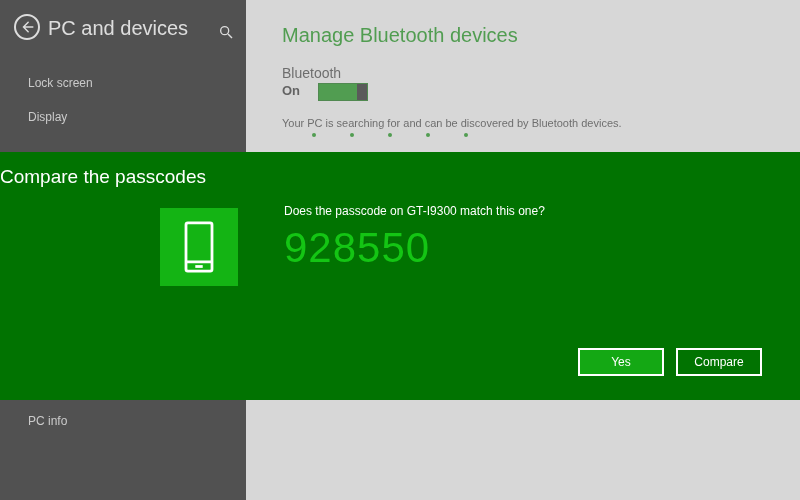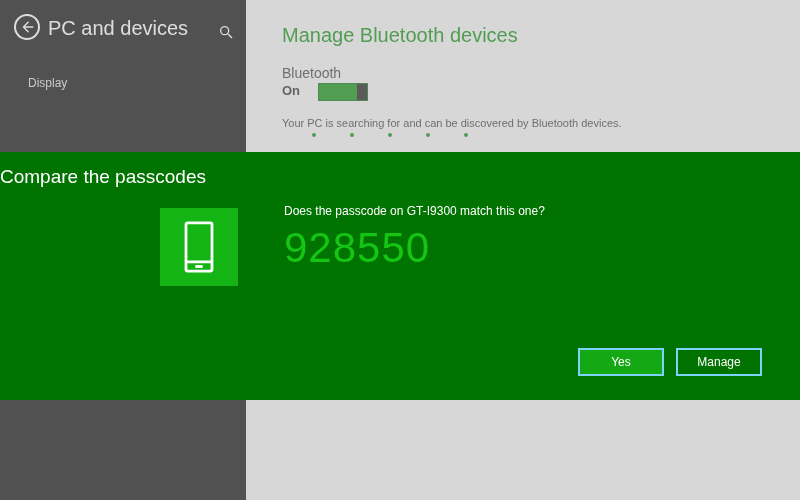--- a/index.html
+++ b/index.html
@@ -63,21 +63,21 @@
     display: flex; align-items: center; justify-content: center;
   }
   .device-tile svg { width: 44px; height: 52px; }
   .dialog-right { padding-top: 2px; }
   .dialog-prompt { font-size: 12px; margin-bottom: 6px; }
   .passcode { font-size: 42px; font-weight: 400; color: #14c514; letter-spacing: 1px; }
   .dialog-buttons {
     position: absolute; right: 38px; bottom: 24px; display: flex; gap: 12px;
   }
   .dlg-btn {
-    min-width: 86px; height: 28px; border: 2px solid #7dd3fc; color: #fff;
+    min-width: 86px; height: 28px; border: 2px solid #ffffff; color: #fff;
     background: transparent; font-size: 12px; cursor: pointer;
     display: flex; align-items: center; justify-content: center;
   }
   .dlg-btn.primary { background: #14a814; }
 </style>
 </head>
 <body>
 
 <div class="sidebar">
   <div class="sidebar-header">
@@ -86,20 +86,23 @@
         <path d="M14 4 L6 12 L14 20 M6 12 L22 12" stroke="#fff" stroke-width="2.5" fill="none" stroke-linecap="round"></path>
       </svg>
     </div>
     <div class="header-title">PC and devices</div>
     <svg class="search-icon" viewBox="0 0 24 24">
       <circle cx="10" cy="10" r="6" stroke="#fff" stroke-width="2" fill="none"></circle>
       <line x1="15" y1="15" x2="21" y2="21" stroke="#fff" stroke-width="2"></line>
     </svg>
   </div>
   <div class="sidebar-items">
+    <div class="sidebar-item">
+      <span>Lock screen</span>
+    </div>
     <div class="sidebar-item">
       <span>Display</span>
     </div>
     <div style="height:270px"></div>
     <div class="sidebar-item">
       <span>PC info</span>
     </div>
   </div>
 </div>
 
@@ -141,16 +144,16 @@
     <div class="dialog-right">
       <div class="dialog-prompt">Does the passcode on GT-I9300 match this one?</div>
       <div class="passcode">928550</div>
     </div>
   </div>
   <div class="dialog-buttons">
     <div class="dlg-btn primary">
       <span>Yes</span>
     </div>
     <div class="dlg-btn">
-      <span>Manage</span>
+      <span>Compare</span>
     </div>
   </div>
 </div>
 
 </body></html>

